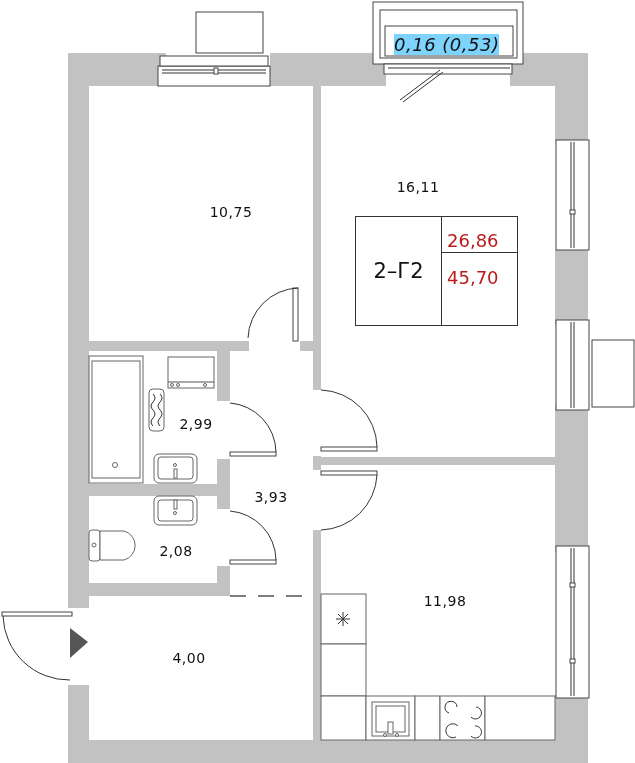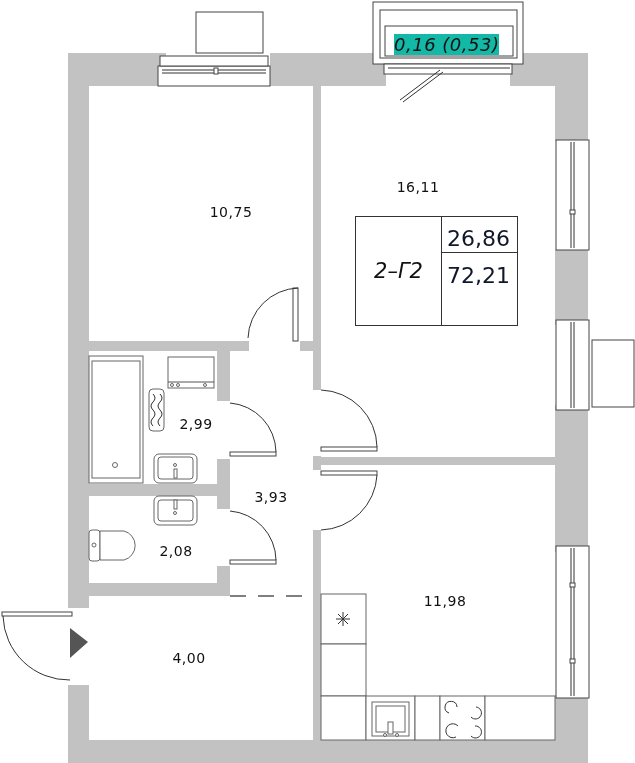--- a/index.html
+++ b/index.html
@@ -4,25 +4,25 @@
 <style>
   html,body{margin:0;padding:0;background:#ffffff;}
   body{width:635px;height:763px;overflow:hidden;position:relative;font-family:"DejaVu Sans",sans-serif;}
   svg{position:absolute;left:0;top:0;}
   .wall{fill:#c2c2c2;}
   .ln{fill:none;stroke:#333;stroke-width:1;}
   .ln2{fill:none;stroke:#555;stroke-width:1.2;}
   .fix{fill:#fff;stroke:#666;stroke-width:1;}
   .win{fill:#fff;stroke:#444;stroke-width:1;}
   .area{position:absolute;font-size:14px;color:#111;letter-spacing:0.5px;transform:translate(-50%,-50%);white-space:nowrap;}
-  .balc{position:absolute;left:394px;top:34px;font-style:italic;font-size:18px;color:#111;background:#14b8a6;letter-spacing:0.5px;}
+  .balc{position:absolute;left:394px;top:34px;font-style:italic;font-size:18px;color:#111;background:#7dd3fc;letter-spacing:0.5px;}
   .info{position:absolute;left:355px;top:216px;width:163px;height:110px;border:1px solid #333;background:#fff;box-sizing:border-box;}
-  .info .code{position:absolute;left:0;top:0;width:85px;height:108px;border-right:1px solid #333;display:flex;align-items:center;justify-content:center;font-size:21px;color:#111;font-style:italic;}
+  .info .code{position:absolute;left:0;top:0;width:85px;height:108px;border-right:1px solid #333;display:flex;align-items:center;justify-content:center;font-size:21px;color:#111;}
   .info .vals{position:absolute;left:86px;top:0;width:76px;height:108px;}
-  .info .v{height:36px;box-sizing:border-box;border-bottom:1px solid #333;font-size:22px;color:#0f172a;display:flex;align-items:flex-end;padding-left:5px;padding-bottom:1px;}
+  .info .v{height:36px;box-sizing:border-box;border-bottom:1px solid #333;font-size:18px;color:#b91c1c;display:flex;align-items:flex-end;padding-left:5px;padding-bottom:1px;}
   .info .v:last-child{border-bottom:none;}
 </style>
 </head>
 <body>
 
 <svg width="635" height="763" viewBox="0 0 635 763">
 
   <g>
 
     <rect class="wall" x="68" y="53" width="98" height="33"></rect>
@@ -209,15 +209,15 @@
 <div class="area" style="left:196px;top:424px;">2,99</div>
 <div class="area" style="left:271px;top:490px;margin-top:7px;">3,93</div>
 <div class="area" style="left:176px;top:551px;">2,08</div>
 <div class="area" style="left:445px;top:601px;">11,98</div>
 <div class="area" style="left:189px;top:658px;">4,00</div>
 
 <div class="info">
   <div class="code">2–Г2</div>
   <div class="vals">
     <div class="v">26,86</div>
-    <div class="v">72,21</div>
+    <div class="v">45,70</div>
   </div>
 </div>
 
 </body></html>

